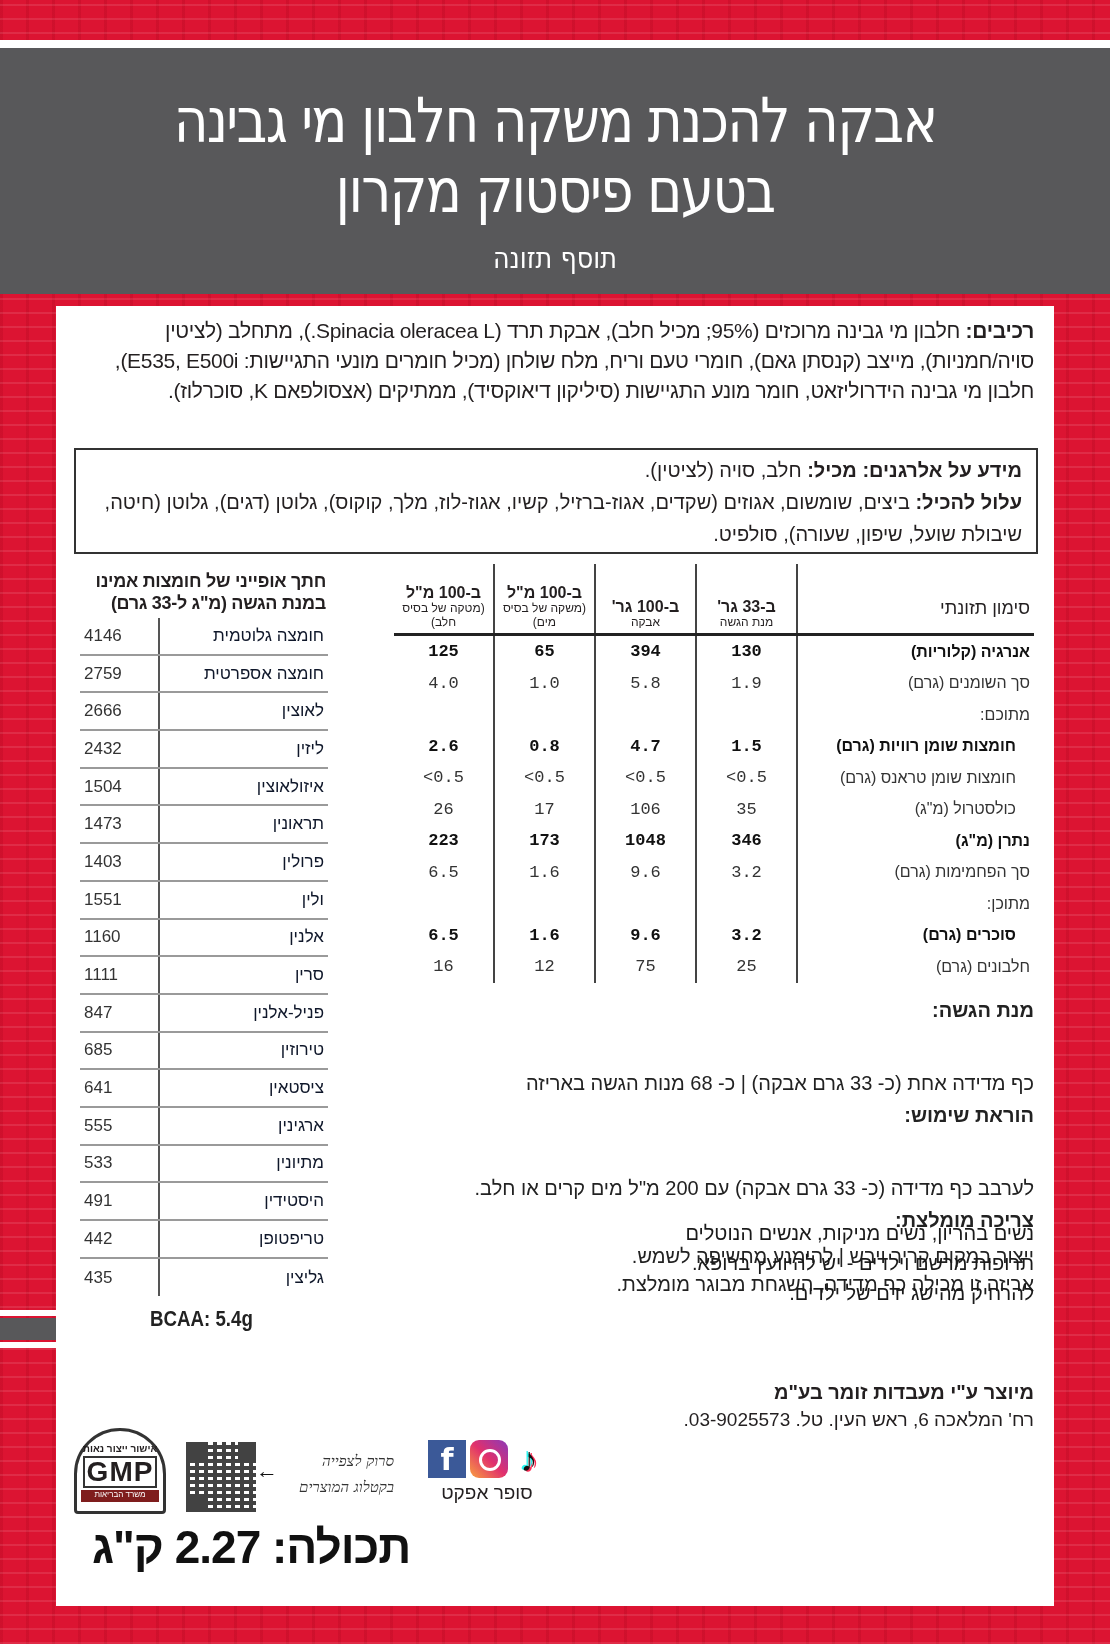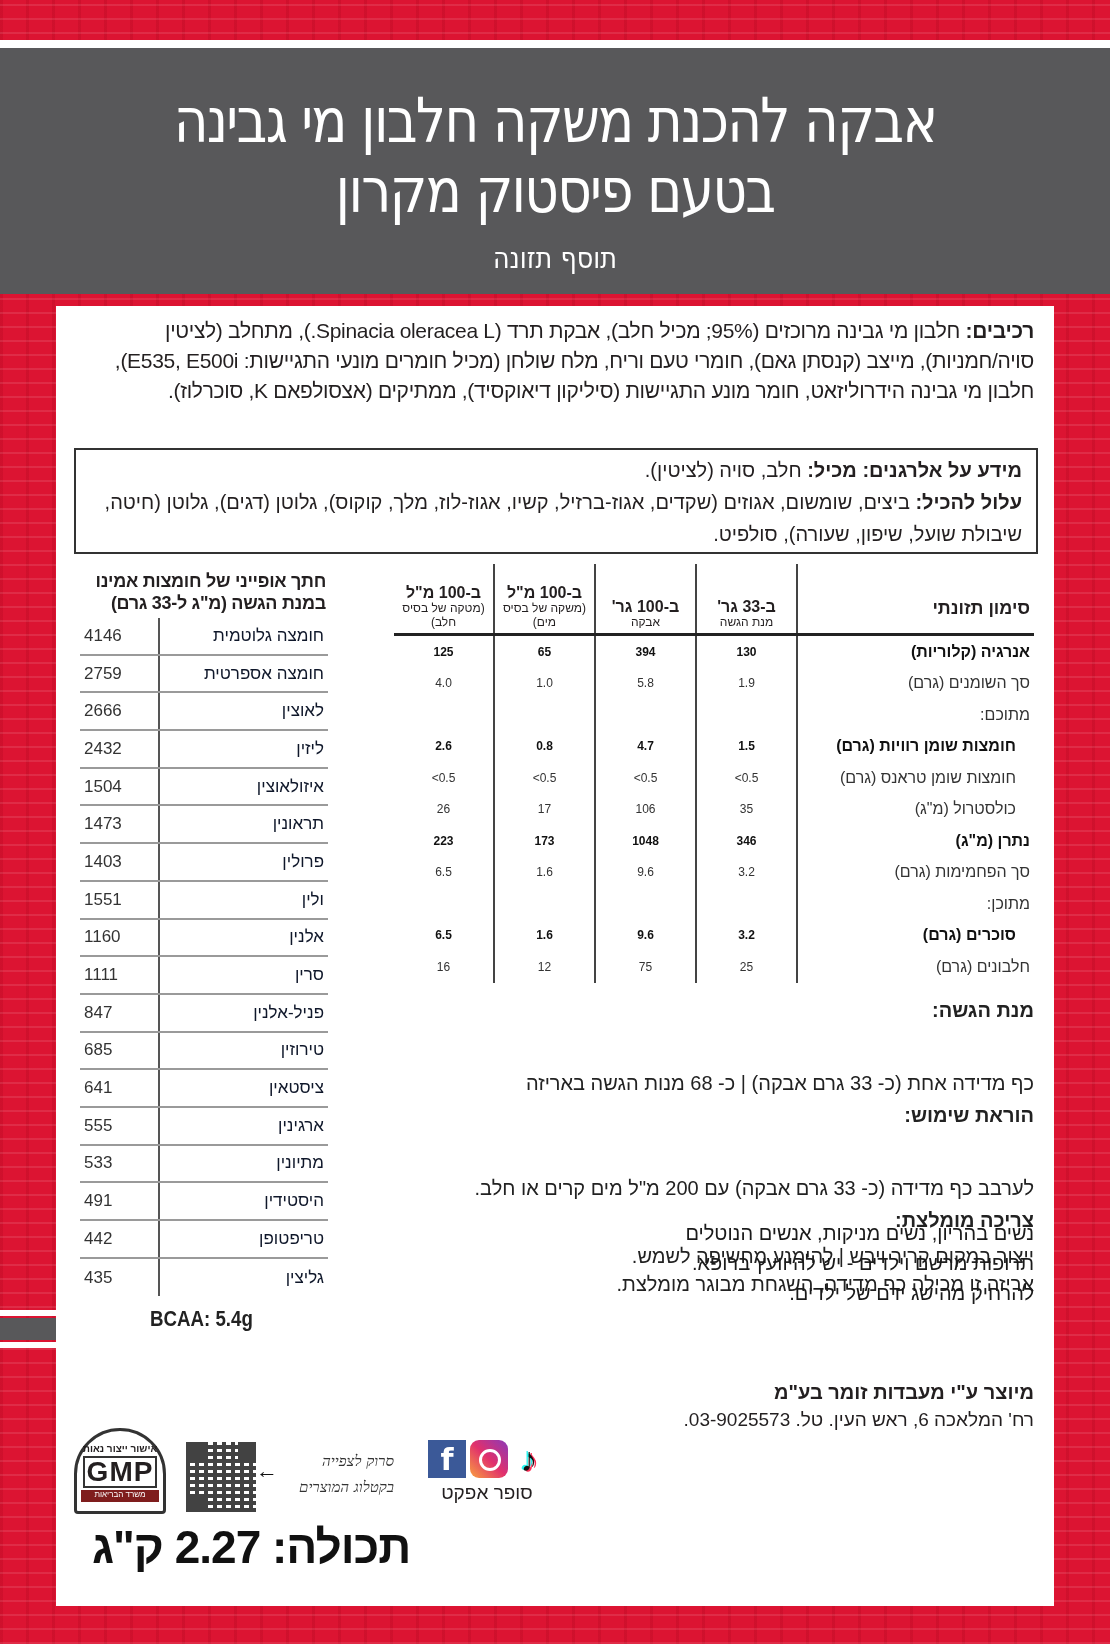--- a/index.html
+++ b/index.html
@@ -49,28 +49,28 @@
     font-size: 20px; line-height: 32px;
   }
   .allergens b { font-weight: 700; }
 
   
   .nutrition {
     position: absolute; right: 20px; top: 258px; width: 640px;
     font-size: 17px;
   }
   .nut-head { display: flex; height: 72px; border-bottom: 3px solid #222; align-items: stretch; }
-  .nut-head .label-col { width: 236px; display: flex; align-items: center; padding-right: 4px; font-weight: 700; font-size: 18px; padding-top: 20px;}
+  .nut-head .label-col { width: 236px; display: flex; align-items: center; padding-right: 4px; font-weight: 400; font-size: 18px; padding-top: 20px;}
   .nut-head .col { width: 101px; text-align: center; border-right: 2px solid #444; font-weight: 700; font-size: 16px; line-height: 16px; display: flex; flex-direction: column; justify-content: flex-end; padding-bottom: 4px; }
   .nut-head .col small { font-weight: 400; font-size: 12px; line-height: 14px; }
   .nut-head .col.tall { border-right: 2px solid #444; }
   .nut-body .row { display: flex; height: 31.5px; align-items: center; }
   .nut-body .row .label-col { width: 236px; padding-right: 4px; font-size: 16px; color: #333; }
   .nut-body .row .label-col.indent { padding-right: 18px; }
-  .nut-body .row .col { width: 101px; text-align: center; border-right: 2px solid #444; height: 100%; display: flex; align-items: center; justify-content: center; font-size: 12px; color: #333; }
+  .nut-body .row .col { width: 101px; text-align: center; border-right: 2px solid #444; height: 100%; display: flex; align-items: center; justify-content: center; font-size: 17px; color: #333; font-family: Liberation Mono, monospace; }
   .nut-body .row.bold .label-col, .nut-body .row.bold .col { font-weight: 700; color: #111; }
 
   
   .amino {
     position: absolute; left: 24px; top: 258px; width: 248px;
   }
   .amino .amino-title { font-weight: 700; font-size: 18px; line-height: 22px; padding-right: 2px; padding-top: 6px; letter-spacing: -0.3px; }
   .amino .amino-rows { margin-top: 4px; }
   .amino .arow { display: flex; height: 37.7px; align-items: center; border-bottom: 2px solid #9a9a9a; }
   .amino .arow:last-child { border-bottom: none; }

